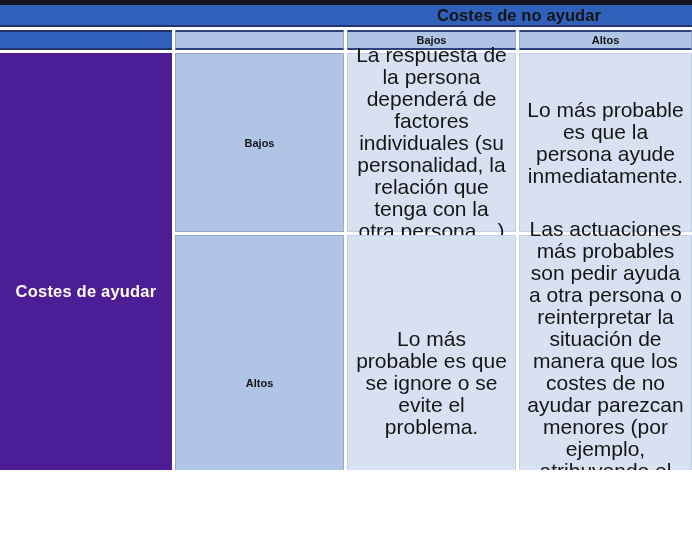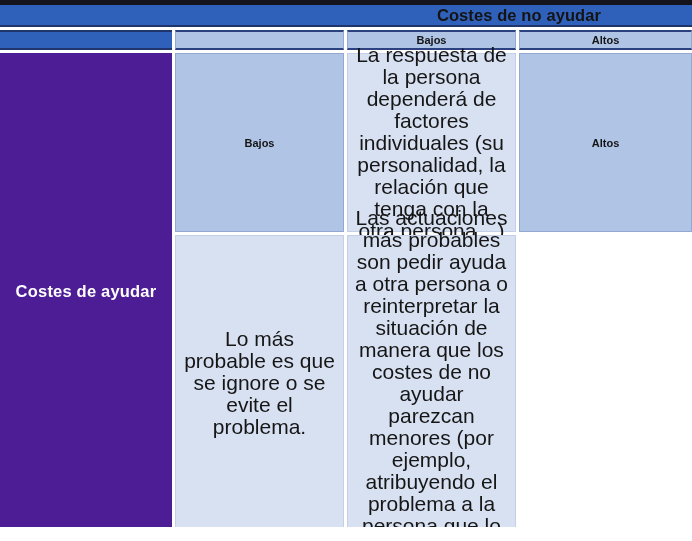--- a/index.html
+++ b/index.html
@@ -1,18 +1,18 @@
 <!DOCTYPE html>
 <html><head>
 <meta charset="utf-8">
 <style>
   html,body{margin:0;padding:0;background:#ffffff;}
   .canvas{
     position:relative;
-    width:692px;height:527px;
+    width:692px;height:470px;
     background:#ffffff;
     font-family:"Liberation Sans", sans-serif;
     color:#141414;
     overflow:hidden;
   }
   .grid{
     display:grid;
     grid-template-columns:172px 169px 169px 173px;
     grid-template-rows:27px 20px 179px 295px;
     gap:3px;
@@ -73,20 +73,21 @@
 
     <div class="cell corner"></div>
     <div class="cell label hdr"></div>
     <div class="cell label hdr">Bajos</div>
     <div class="cell label hdr">Altos</div>
 
     <div class="cell blue rowgroup">Costes de ayudar</div>
 
     <div class="cell label">Bajos</div>
     <div class="cell light">La respuesta de la persona dependerá de factores individuales (su personalidad, la relación que tenga con la otra persona…)</div>
+    <div class="cell light">Lo más probable es que la persona ayude inmediatamente.</div>
 
     <div class="cell label">Altos</div>
     <div class="cell light">Lo más probable es que se ignore o se evite el problema.</div>
     <div class="cell light">Las actuaciones más probables son pedir ayuda a otra persona o reinterpretar la situación de manera que los costes de no ayudar parezcan menores (por ejemplo, atribuyendo el problema a la persona que lo está sufriendo)</div>
 
   </div>
   <div class="bottom-bar"></div>
 </div>
 
 </body></html>

